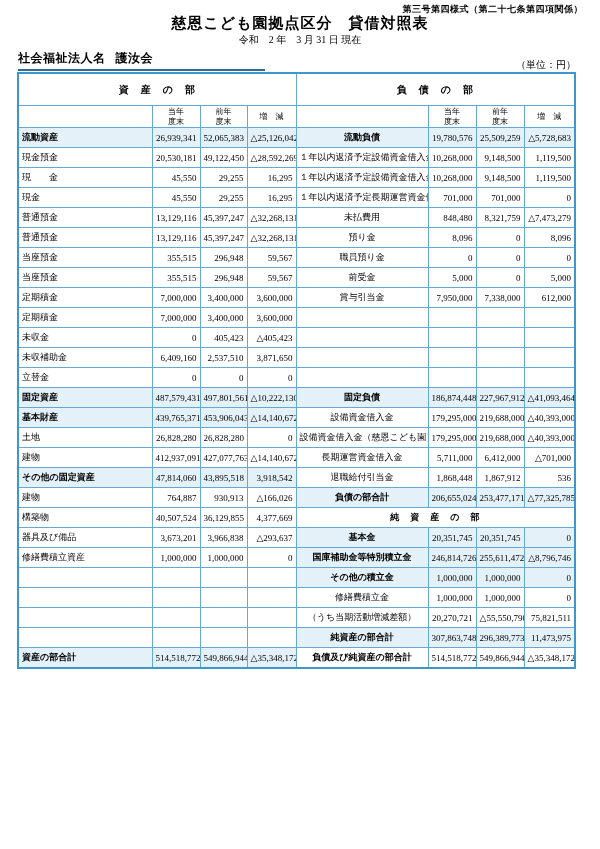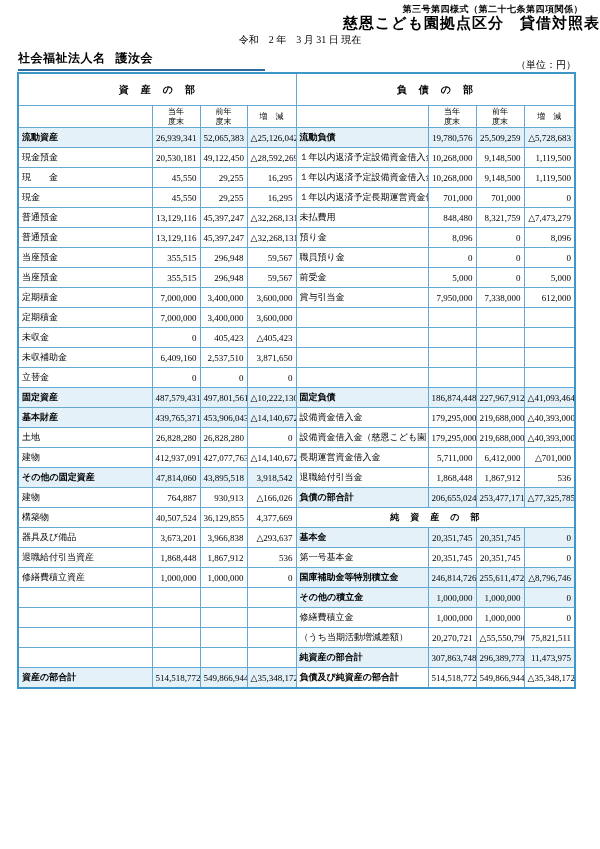--- a/index.html
+++ b/index.html
@@ -2,21 +2,21 @@
 <html><head>
 <meta charset="utf-8">
 <style>
   html,body { margin:0; padding:0; }
   body {
     width:600px; height:849px; background:#ffffff; position:relative;
     font-family:"Liberation Sans", sans-serif; color:#000;
     -webkit-font-smoothing:antialiased;
   }
   .form-note { position:absolute; top:3px; right:17px; font-size:9px; font-weight:bold; letter-spacing:0.5px; }
-  .doc-title { position:absolute; top:14px; left:0; width:100%; text-align:right; font-size:15px; font-weight:bold; letter-spacing:1px; }
+  .doc-title { position:absolute; top:14px; left:0; width:100%; text-align:center; font-size:15px; font-weight:bold; letter-spacing:1px; }
   .doc-date  { position:absolute; top:33px; left:0; width:100%; text-align:center; font-size:10px; font-family:"Liberation Serif","DejaVu Serif",serif; }
   .corp { position:absolute; top:50px; left:18px; width:247px; font-size:12px; font-weight:bold; border-bottom:2px solid #2f6ba1; padding-bottom:2px; letter-spacing:0.5px; }
   .corp .gap { display:inline-block; width:10px; }
   .unit { position:absolute; top:58px; right:24px; font-size:10px; }
 
   table.bs { position:absolute; left:17px; top:72px; width:557px; border-collapse:collapse; table-layout:fixed; border:2px solid #3e97c9; }
   table.bs td { border:1px solid #64a9d4; height:19px; padding:0 3px; overflow:hidden; white-space:nowrap; font-size:9px; vertical-align:middle; }
 
   tr.secrow td { height:15px; font-weight:bold; text-align:center; font-size:10px; letter-spacing:1px; padding:8px; }
   tr.headrow td { height:21px; text-align:center; font-size:8px; line-height:1.2; white-space:pre-line; padding:0 1px; }
@@ -31,21 +31,21 @@
   td.i1s   { font-size:7.5px; padding-left:12px; }
   td.tiny  { font-size:5.8px; padding-left:20px; }
   td.sm    { font-size:6.8px; padding-left:12px; }
   td.sm2   { font-size:7px;   padding-left:20px; }
   td.paren { font-family:"Liberation Sans",sans-serif; font-size:8.5px; padding-left:8px; }
   td.total { font-family:"Liberation Sans",sans-serif; font-weight:bold; font-size:9.5px; padding-left:14px; }
   td.grand { font-family:"Liberation Sans",sans-serif; font-weight:bold; font-size:9.5px; padding-left:14px; }
   td.sechead { font-weight:bold; text-align:center; font-size:10px; letter-spacing:1px; }
 
   td.band { background:#e4f1f9; }
-  td.divL { border-left:3px double #64a9d4; }
+  td.divL { border-left:3px double #64a9d4;text-align:center; }
 </style>
 </head>
 <body>
 
 <div class="sheet">
 
   <div class="form-note">第三号第四様式（第二十七条第四項関係）</div>
   <div class="doc-title">慈恩こども園拠点区分　貸借対照表</div>
   <div class="doc-date">令和　2 年　3 月 31 日 現在</div>
 
@@ -285,30 +285,20 @@
           <td class="lbl i1">器具及び備品</td>
           <td class="num">3,673,201</td>
           <td class="num">3,966,838</td>
           <td class="num">△293,637</td>
           <td class="lbl cat band divL">基本金</td>
           <td class="num band">20,351,745</td>
           <td class="num band">20,351,745</td>
           <td class="num band">0</td>
         </tr>
         <tr>
-          <td class="lbl i1">退職給付引当資産</td>
-          <td class="num">1,868,448</td>
-          <td class="num">1,867,912</td>
-          <td class="num">536</td>
-          <td class="lbl i1 divL">第一号基本金</td>
-          <td class="num">20,351,745</td>
-          <td class="num">20,351,745</td>
-          <td class="num">0</td>
-        </tr>
-        <tr>
           <td class="lbl i1">修繕費積立資産</td>
           <td class="num">1,000,000</td>
           <td class="num">1,000,000</td>
           <td class="num">0</td>
           <td class="lbl cat band divL">国庫補助金等特別積立金</td>
           <td class="num band">246,814,726</td>
           <td class="num band">255,611,472</td>
           <td class="num band">△8,796,746</td>
         </tr>
         <tr>

